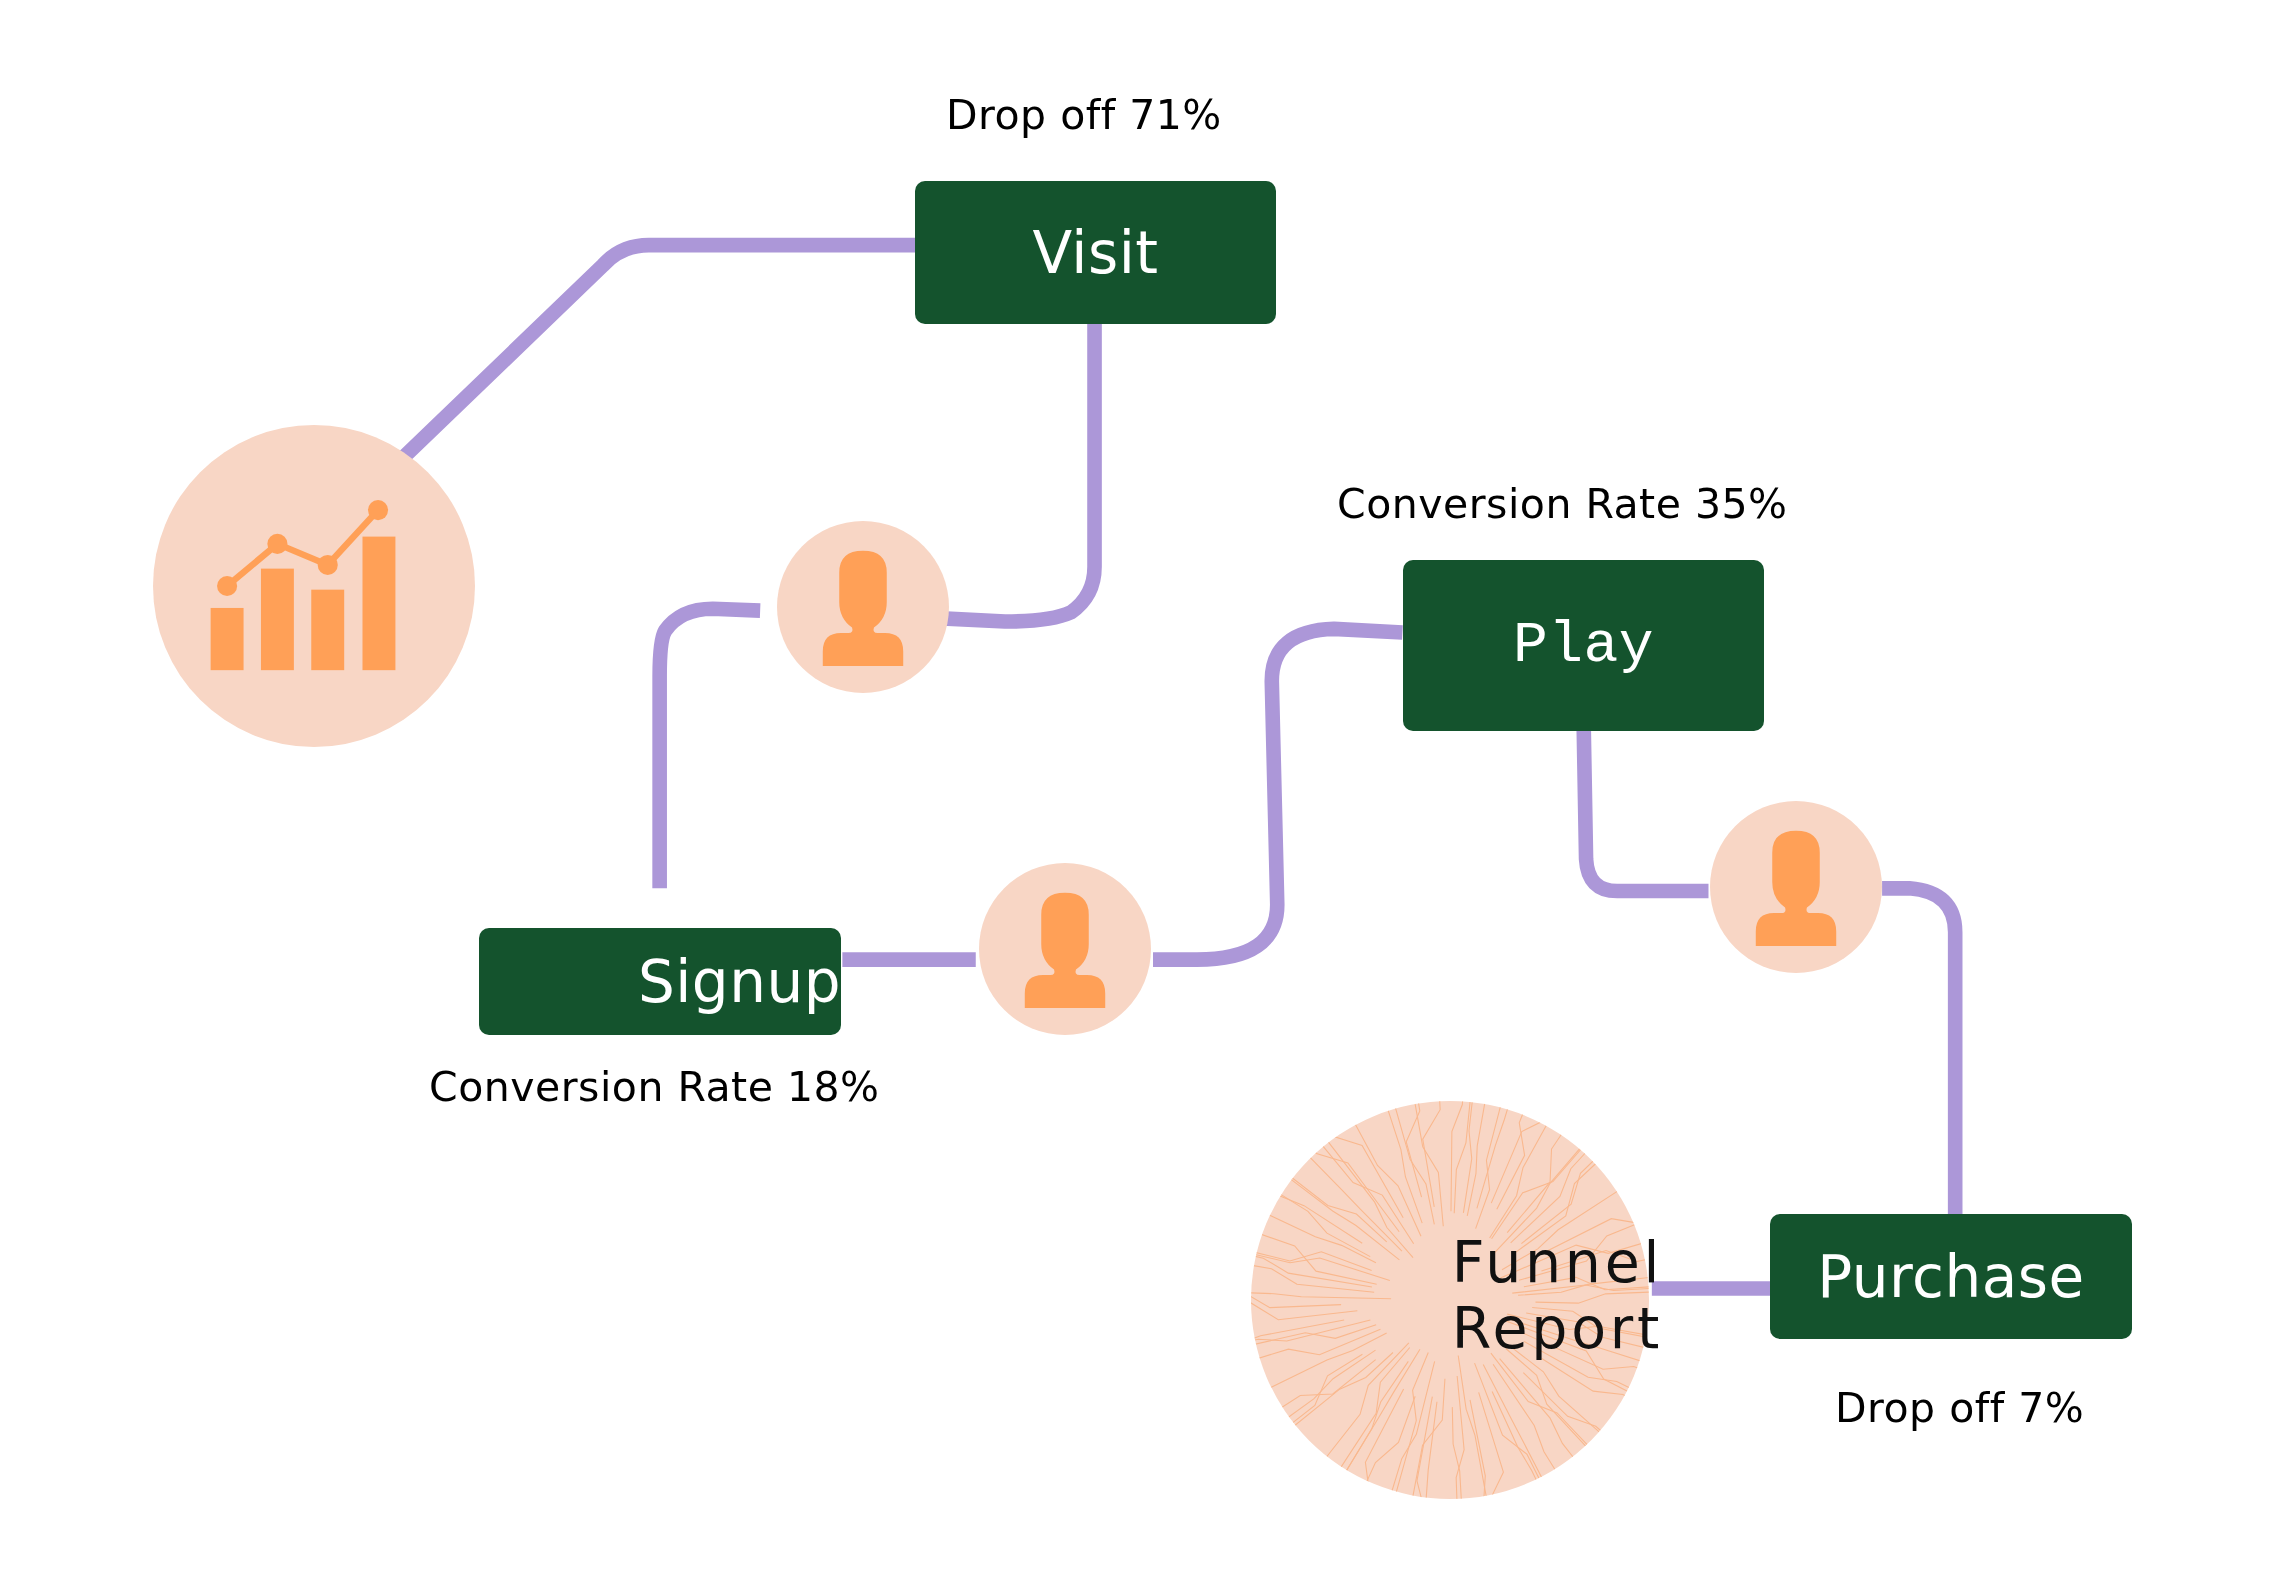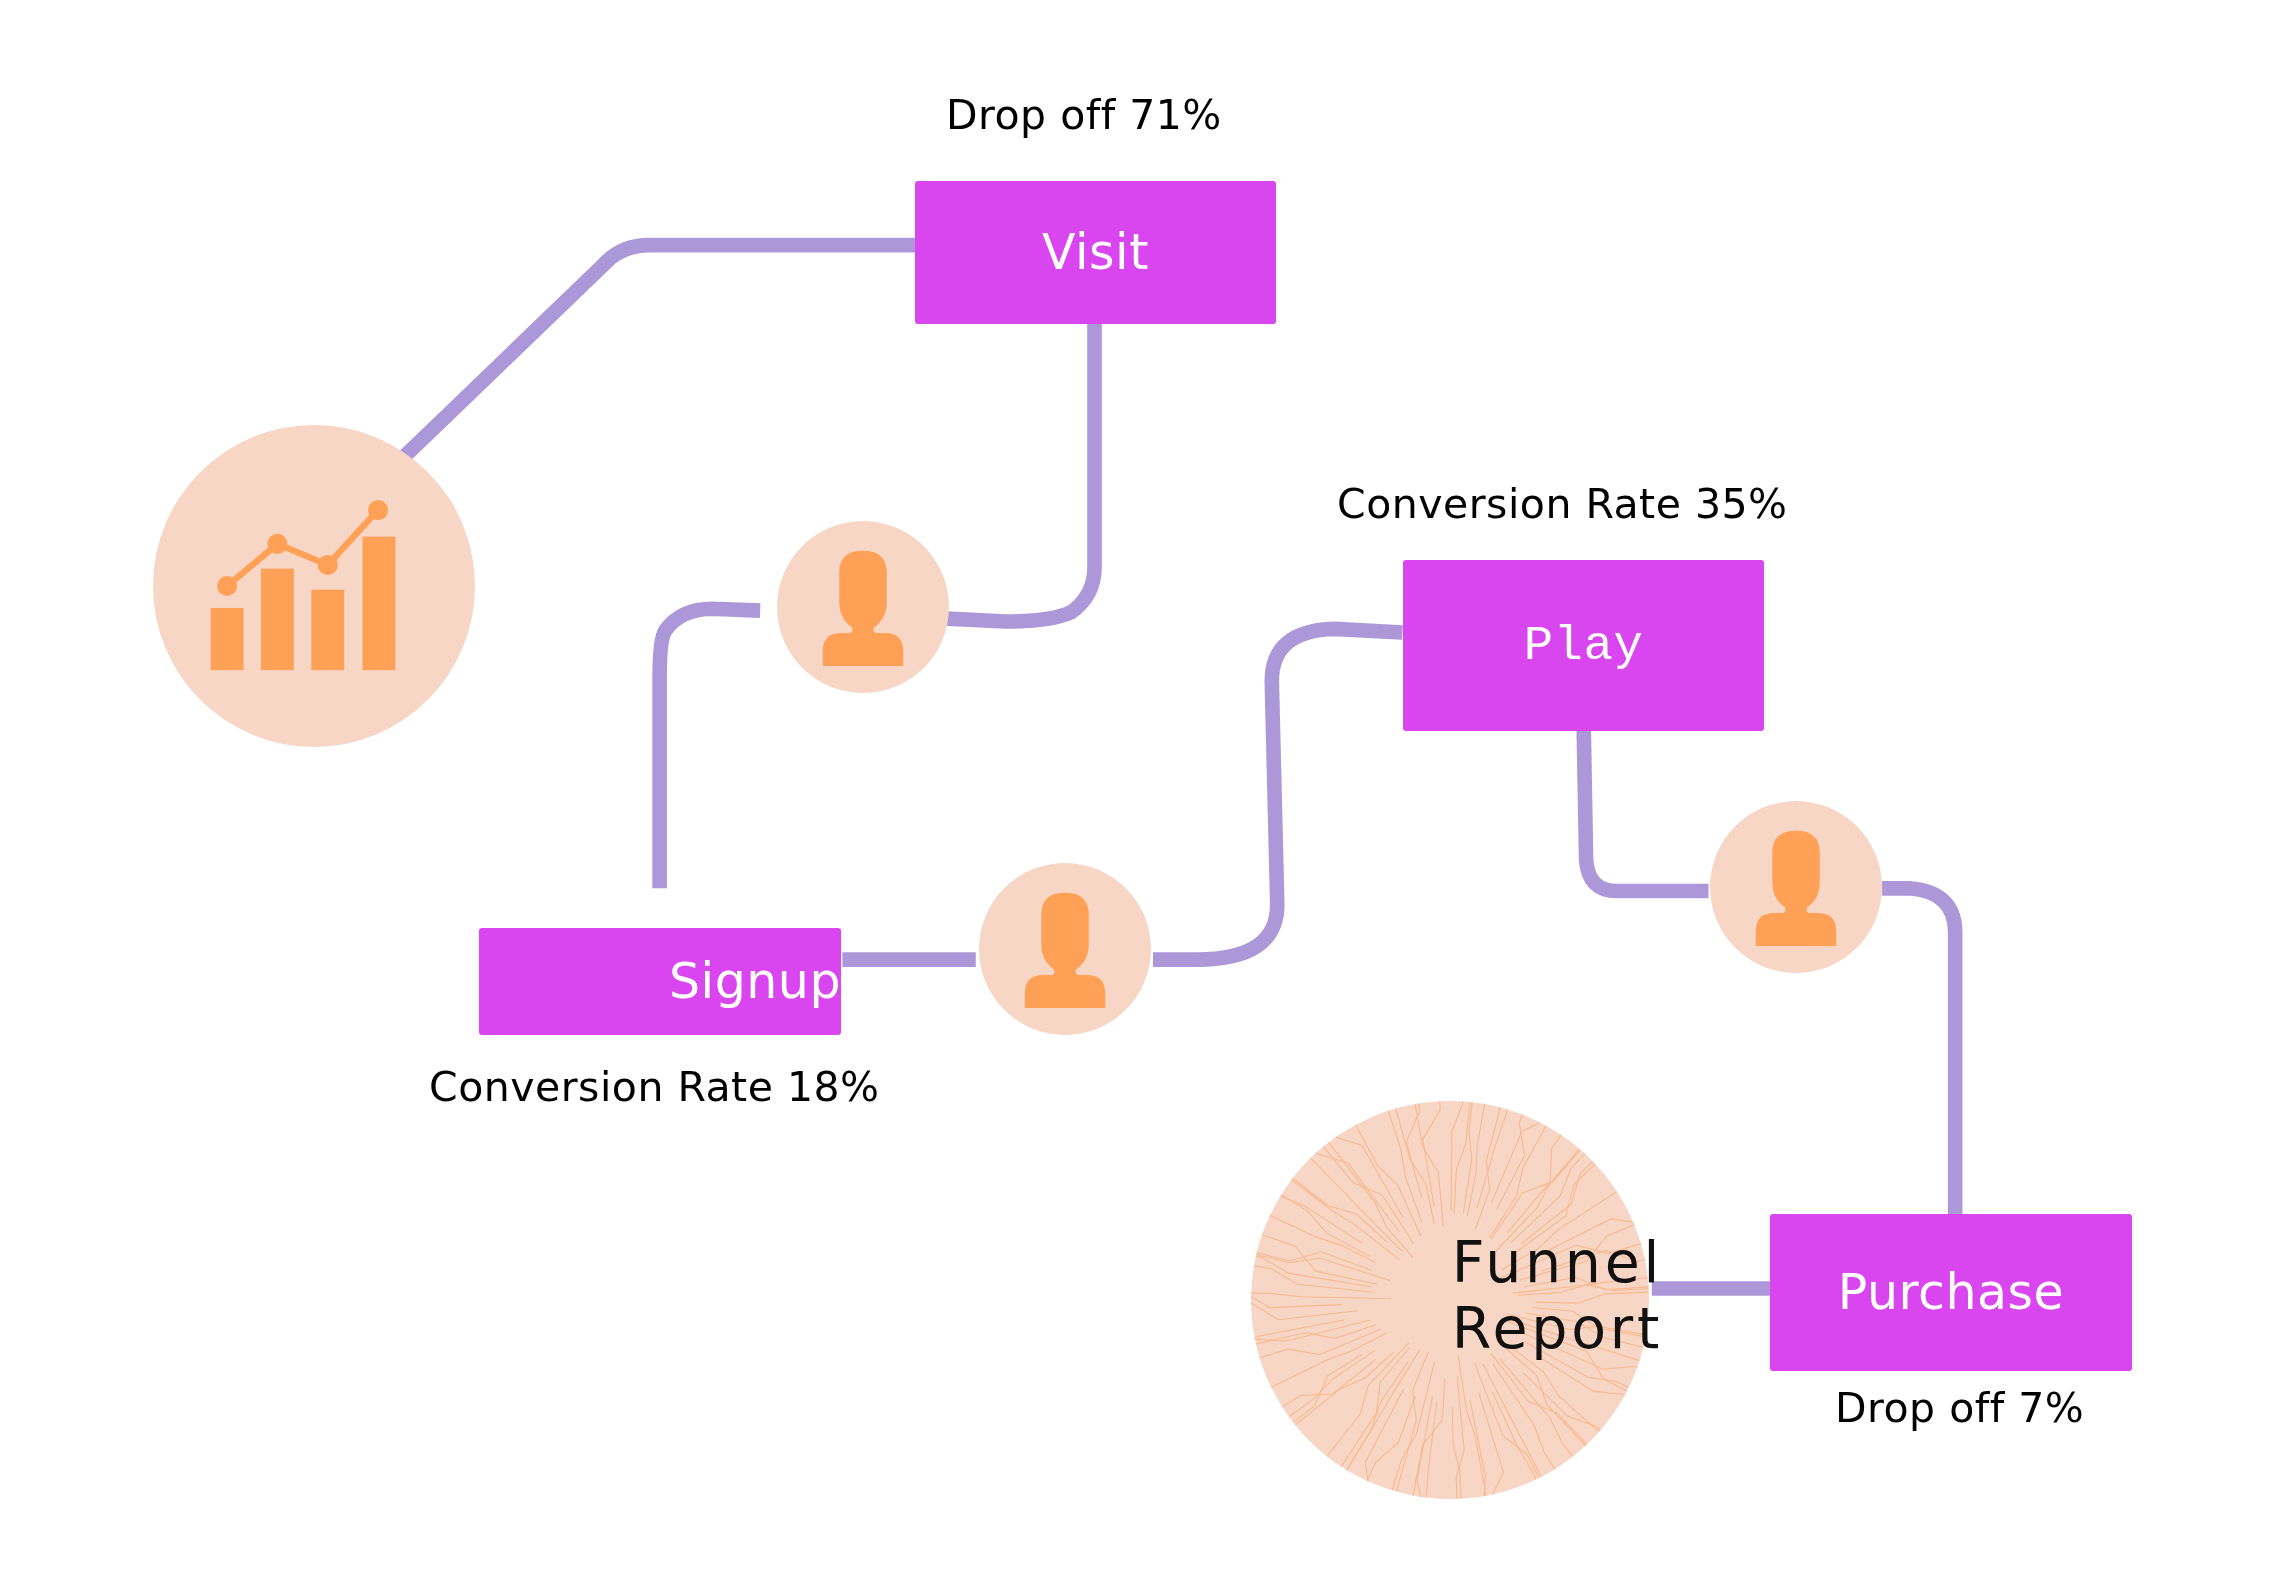--- a/index.html
+++ b/index.html
@@ -1,22 +1,22 @@
 <!DOCTYPE html>
 <html style="font-size:14.6px"><head>
 <meta charset="utf-8">
 <style>
   html, body { margin: 0; padding: 0; background: #ffffff; }
   body { width: 2285px; height: 1593px; position: relative; overflow: hidden;
          font-family: "DejaVu Sans", "Liberation Sans", sans-serif; }
   #canvas { position: absolute; left: 0; top: 0; width: 2285px; height: 1593px; }
   .stage {
-    position: absolute; background: #d946ef; border-radius: 3px;
+    position: absolute; background: #14532d; border-radius: 10px;
     color: #ffffff; display: flex; align-items: center; justify-content: center;
-    font-size: 49px; font-weight: 400; letter-spacing: 0.5px; cursor: pointer;
+    font-size: 58px; font-weight: 400; letter-spacing: 0.5px; cursor: pointer;
   }
   .label {
     position: absolute; color: #000000; font-size: 41px; white-space: nowrap;
     letter-spacing: 0.5px;
   }
   .circle {
     position: absolute; border-radius: 50%; background: #F8D6C5;
     display: flex; align-items: center; justify-content: center;
   }
   .report-title {
@@ -174,21 +174,21 @@
 
 <div class="stage" style="left:915px; top:181px; width:361px; height:143px;">
   <span>Visit</span>
 </div>
 <div class="stage" style="left:479px; top:928px; width:362px; height:107px;justify-content:flex-end;">
   <span>Signup</span>
 </div>
 <div class="stage" style="left:1403px; top:560px; width:361px; height:171px;font-family:Liberation Mono, monospace;">
   <span>Play</span>
 </div>
-<div class="stage" style="left:1770px; top:1214px; width:362px; height:157px;">
+<div class="stage" style="left:1770px; top:1214px; width:362px; height:125px;">
   <span>Purchase</span>
 </div>
 
 <div class="label" style="left:946px; top:91px;">Drop off 71%</div>
 <div class="label" style="left:429px; top:1063px;">Conversion Rate 18%</div>
 <div class="label" style="left:1337px; top:480px;">Conversion Rate 35%</div>
 <div class="label" style="left:1835px; top:1384px;">Drop off 7%</div>
 
 
 </body></html>

